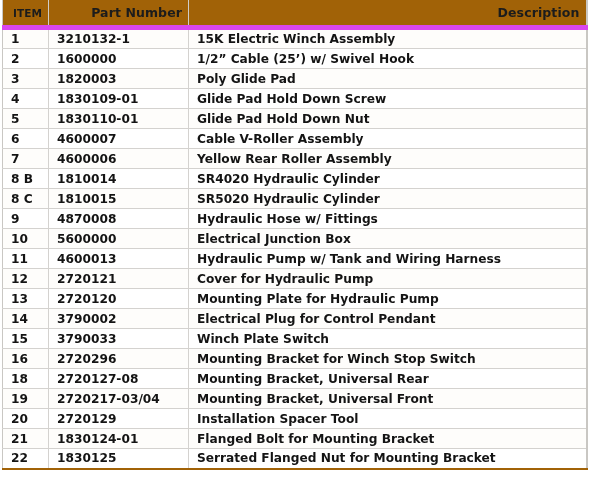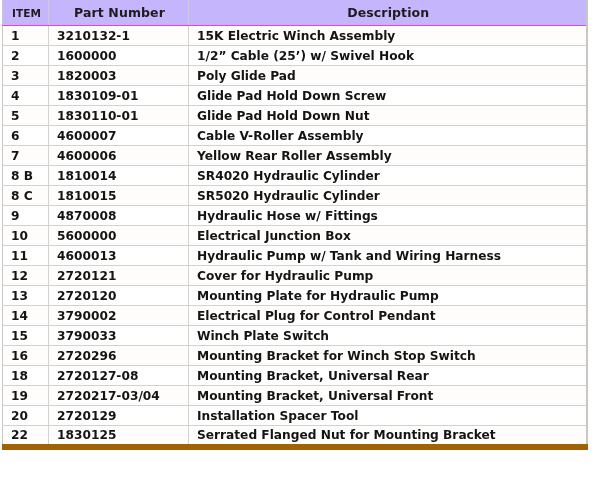--- a/index.html
+++ b/index.html
@@ -29,27 +29,27 @@
     background: #ffffff;
     border-left: 1px solid #c9c7c3;
     border-right: 2px solid #c9c7c3;
   }
 
   col.c-item  { width: 46px; }
   col.c-part  { width: 140px; }
   col.c-desc  { width: 398px; }
 
   thead tr.header-row th {
-    background: #c4b5fd;
+    background: #a16207;
     color: #1c1c1c;
     font-size: 11.5px;
     font-weight: bold;
-    text-align: center;
+    text-align: right;
     padding: 5px 6px 5px 8px;
-    border-bottom: 1px solid #d946ef;
+    border-bottom: 5px solid #d946ef;
     box-sizing: border-box;
     letter-spacing: 0.1px;
     white-space: nowrap;
     overflow: hidden;
   }
   thead tr.header-row th.col-item { font-size: 10.5px; }
   thead tr.header-row th.col-part,
   thead tr.header-row th.col-desc { font-size: 12.5px; }
 
   thead tr.header-row th.col-part,
@@ -74,21 +74,21 @@
   tbody tr.data-row td.col-part,
   tbody tr.data-row td.col-desc {
     border-left: 1px solid #d4d2cf;
     margin-top: 22px;
   }
 
   tbody tr.data-row:nth-child(odd) td  { background: #fefdfb; }
   tbody tr.data-row:nth-child(even) td { background: #ffffff; }
 
   tbody tr.data-row:last-child td {
-    border-bottom: 6px solid #a16207;
+    border-bottom: 2px solid #a16207;
   }
 
   td.col-item { font-size: 12px; }
 </style>
 </head>
 <body>
 
 <div class="parts-table-wrap">
   <table class="parts-table">
     <colgroup>
@@ -198,19 +198,24 @@
           <td class="col-item">19</td>
           <td class="col-part">2720217-03/04</td>
           <td class="col-desc">Mounting Bracket, Universal Front</td>
         </tr>
         <tr class="data-row">
           <td class="col-item">20</td>
           <td class="col-part">2720129</td>
           <td class="col-desc">Installation Spacer Tool</td>
         </tr>
         <tr class="data-row">
+          <td class="col-item">21</td>
+          <td class="col-part">1830124-01</td>
+          <td class="col-desc">Flanged Bolt for Mounting Bracket</td>
+        </tr>
+        <tr class="data-row">
           <td class="col-item">22</td>
           <td class="col-part">1830125</td>
           <td class="col-desc">Serrated Flanged Nut for Mounting Bracket</td>
         </tr>
       </tbody>
   </table>
 </div>
 
 </body></html>

